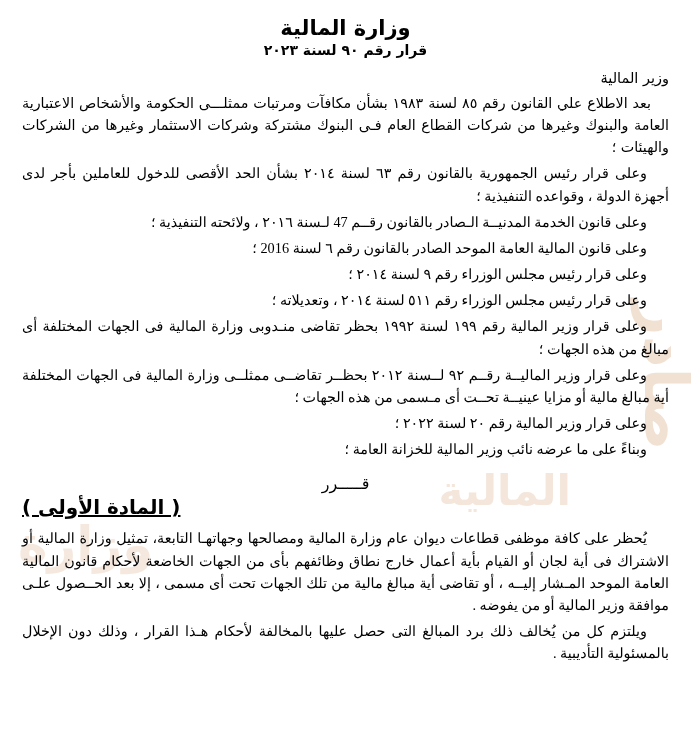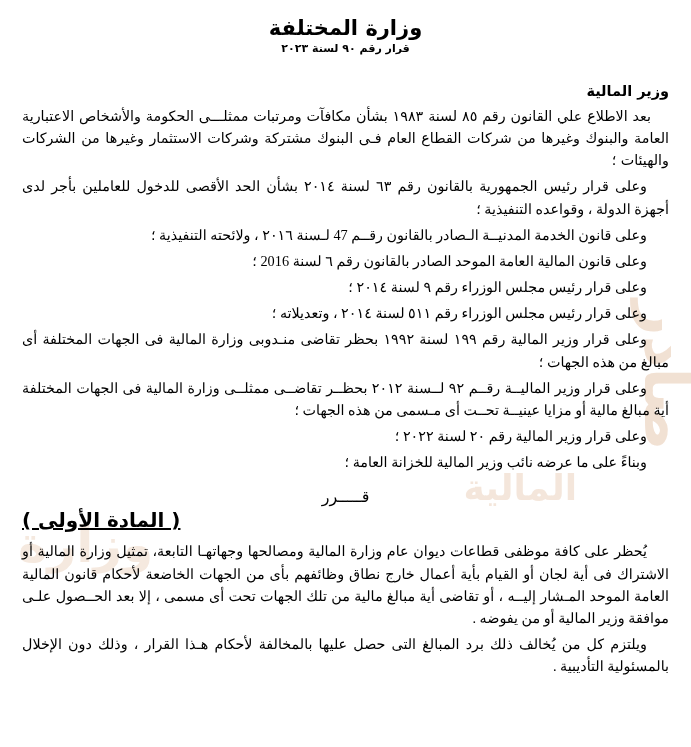--- a/index.html
+++ b/index.html
@@ -35,23 +35,23 @@
     z-index: 0;
     pointer-events: none;
     user-select: none;
   }
   .wm-right {
     right: -6px;
     top: 300px;
     writing-mode: vertical-rl;
   }
   .wm-center {
-    right: 114px;
+    right: 120px;
     top: 470px;
-    font-size: 36px;
+    font-size: 42px;
     opacity: 0.45;
   }
   .wm-left {
     left: 18px;
     top: 520px;
     font-size: 50px;
     opacity: 0.4;
   }
 
   .content {
@@ -60,28 +60,28 @@
   }
 
   h1.doc-title {
     font-size: 21px;
     font-weight: bold;
     text-align: center;
     margin: 6px 0 2px 0;
     letter-spacing: 0.5px;
   }
   .doc-subtitle {
-    font-size: 11px;
+    font-size: 14px;
     font-weight: bold;
     text-align: center;
-    margin: 0 0 28px 0;
+    margin: 0 0 12px 0;
   }
   .minister-line {
     font-size: 14.5px;
-    font-weight: bold;
+    font-weight: normal;
     text-align: right;
     margin: 8px 0 6px 0;
   }
   p.para {
     font-size: 14.3px;
     line-height: 1.55;
     margin: 4px 0 1px 0;
     text-align: justify;
     text-justify: inter-word;
     text-align-last: right;
@@ -115,21 +115,21 @@
 <body>
 
 <div class="page">
 
   <div class="watermark wm-right">صادر</div>
   <div class="watermark wm-center">المالية</div>
   <div class="watermark wm-left">وزارة</div>
 
   <div class="content">
 
-    <h1 class="doc-title">وزارة المختلفة</h1>
+    <h1 class="doc-title">وزارة المالية</h1>
     <div class="doc-subtitle">قرار رقم ٩٠ لسنة ٢٠٢٣</div>
 
     <div class="minister-line">وزير المالية</div>
 
     <p class="para first-para">بعد الاطلاع علي القانون رقم ٨٥ لسنة ١٩٨٣ بشأن مكافآت ومرتبات ممثلـــى الحكومة والأشخاص الاعتبارية العامة والبنوك وغيرها من شركات القطاع العام فـى البنوك مشتركة وشركات الاستثمار وغيرها من الشركات والهيئات ؛</p>
     <p class="para indent">وعلى قرار رئيس الجمهورية بالقانون رقم ٦٣ لسنة ٢٠١٤ بشأن الحد الأقصى للدخول للعاملين بأجر لدى أجهزة الدولة ، وقواعده التنفيذية ؛</p>
     <p class="para indent">وعلى قانون الخدمة المدنيــة الـصادر بالقانون رقــم 47 لـسنة ٢٠١٦ ، ولائحته التنفيذية ؛</p>
     <p class="para indent">وعلى قانون المالية العامة الموحد الصادر بالقانون رقم ٦ لسنة 2016 ؛</p>
     <p class="para indent">وعلى قرار رئيس مجلس الوزراء رقم ٩ لسنة ٢٠١٤ ؛</p>
     <p class="para indent">وعلى قرار رئيس مجلس الوزراء رقم ٥١١ لسنة ٢٠١٤ ، وتعديلاته ؛</p>

